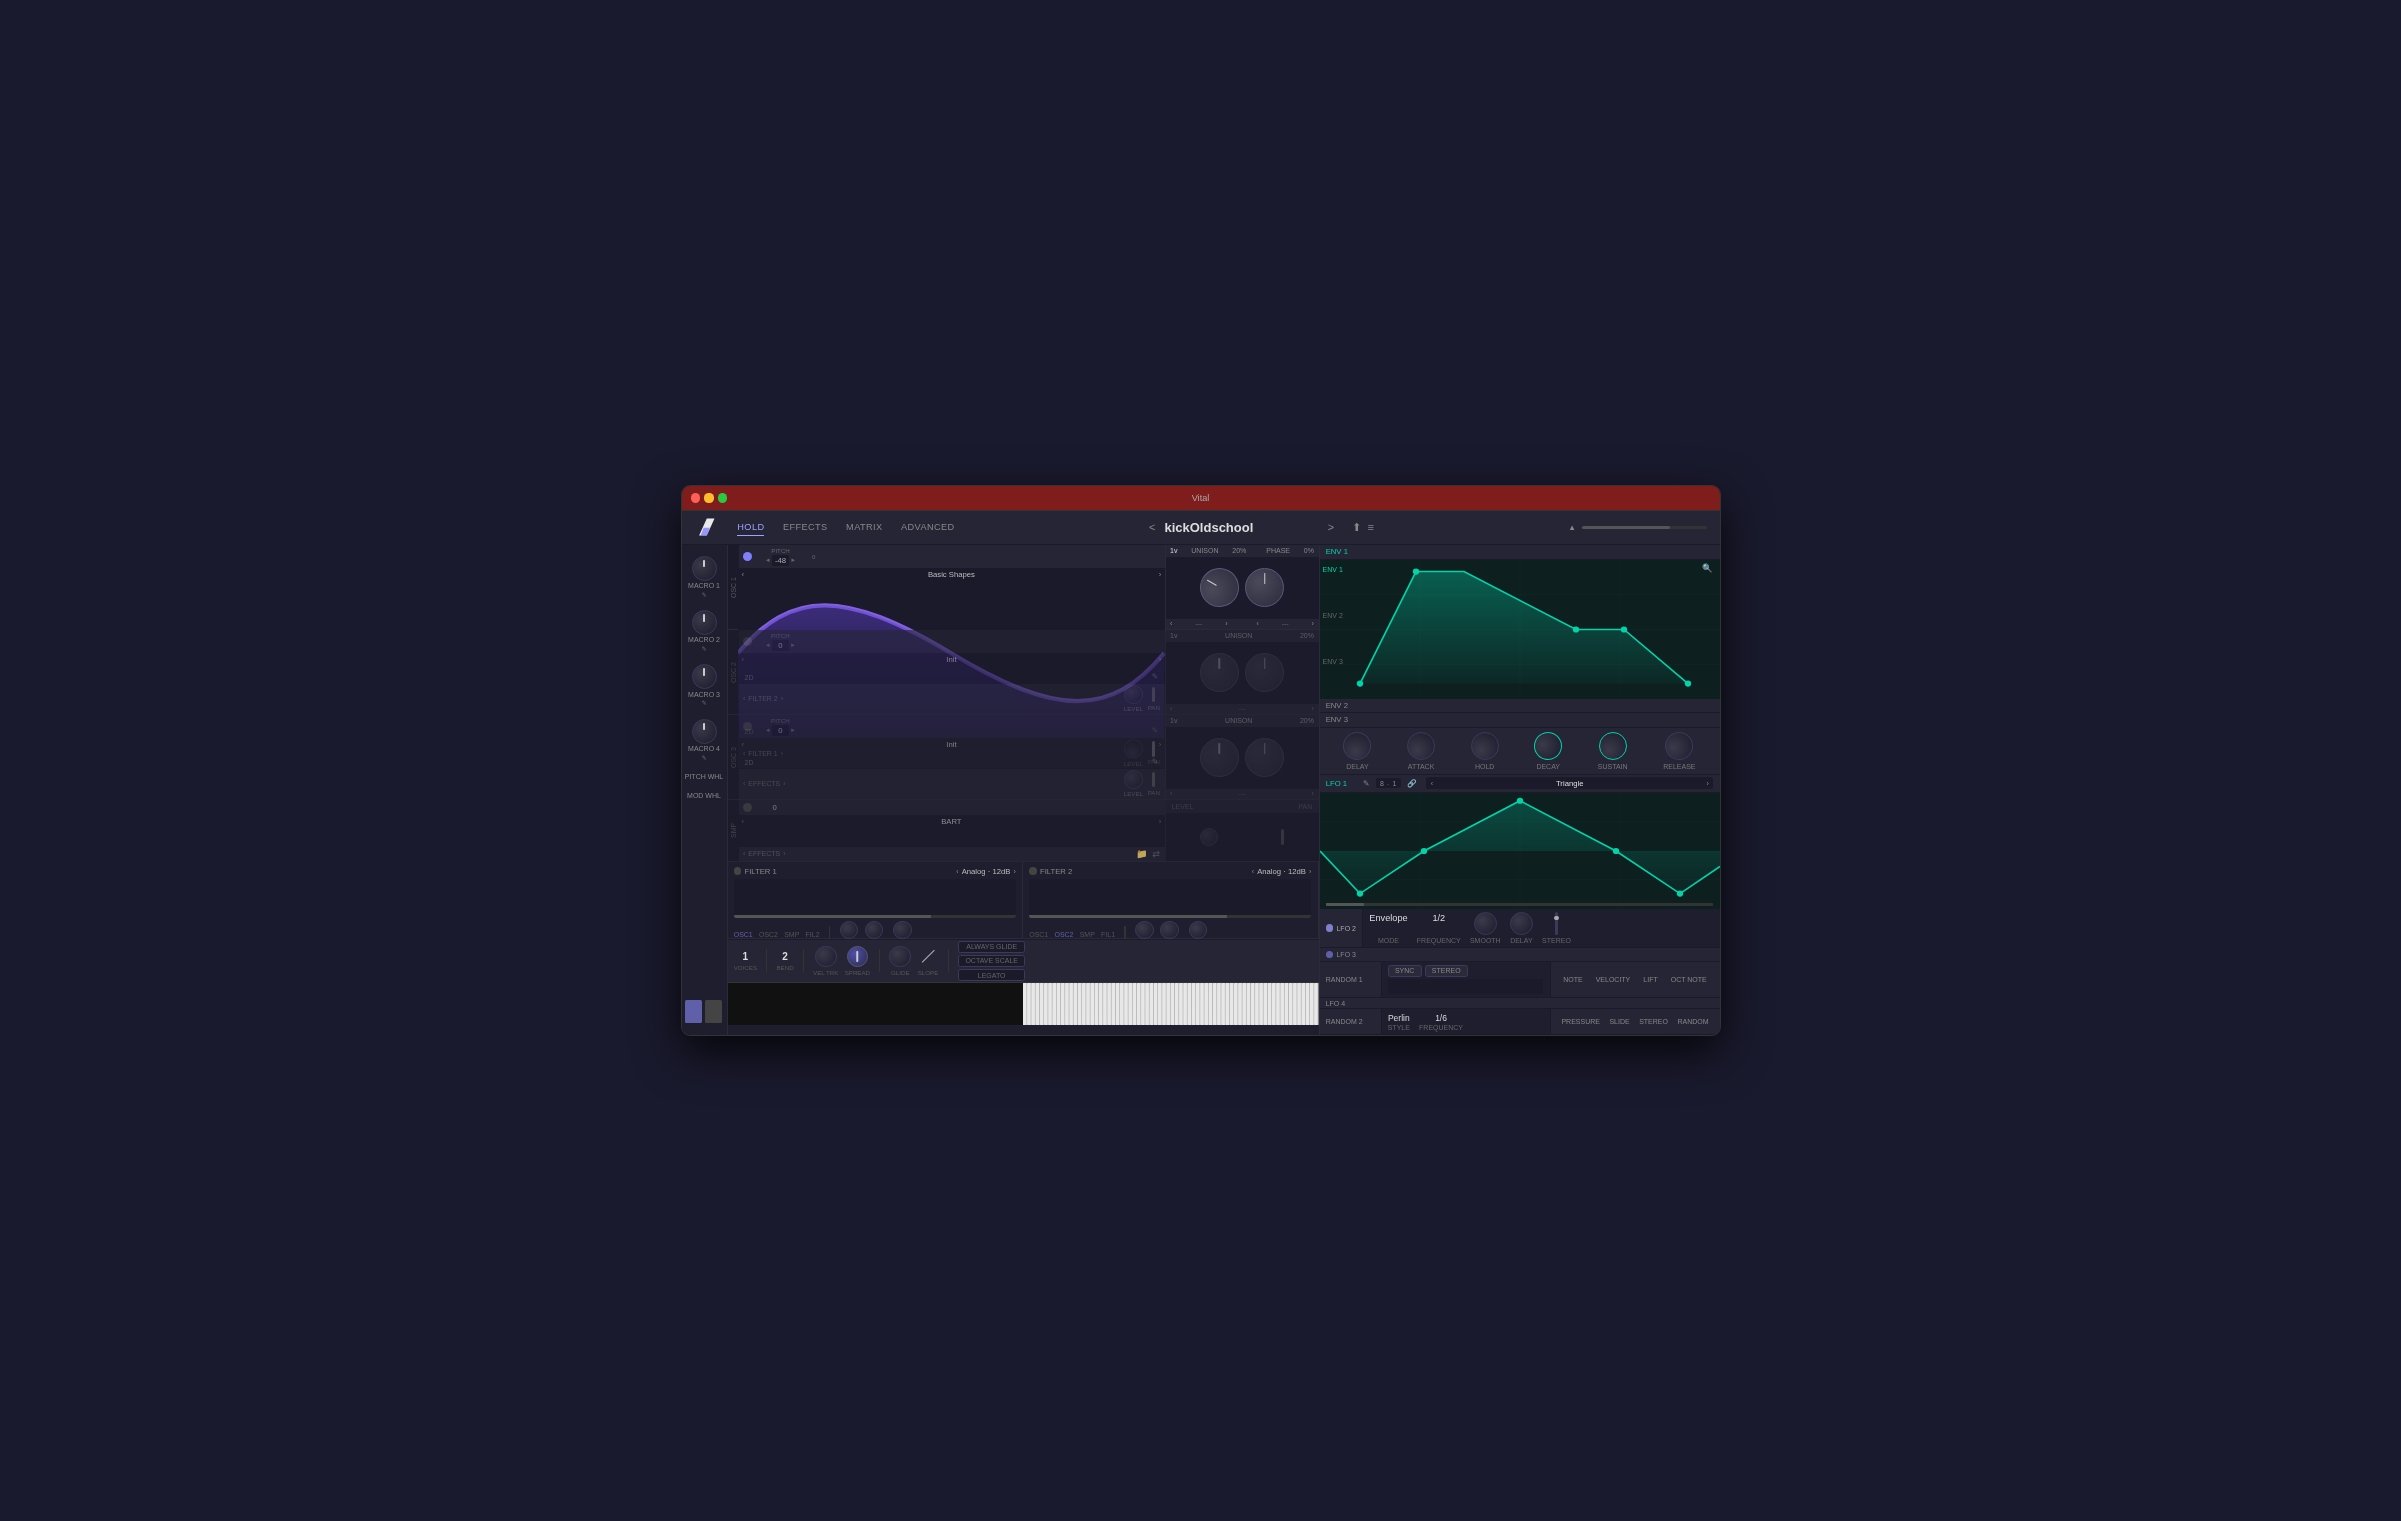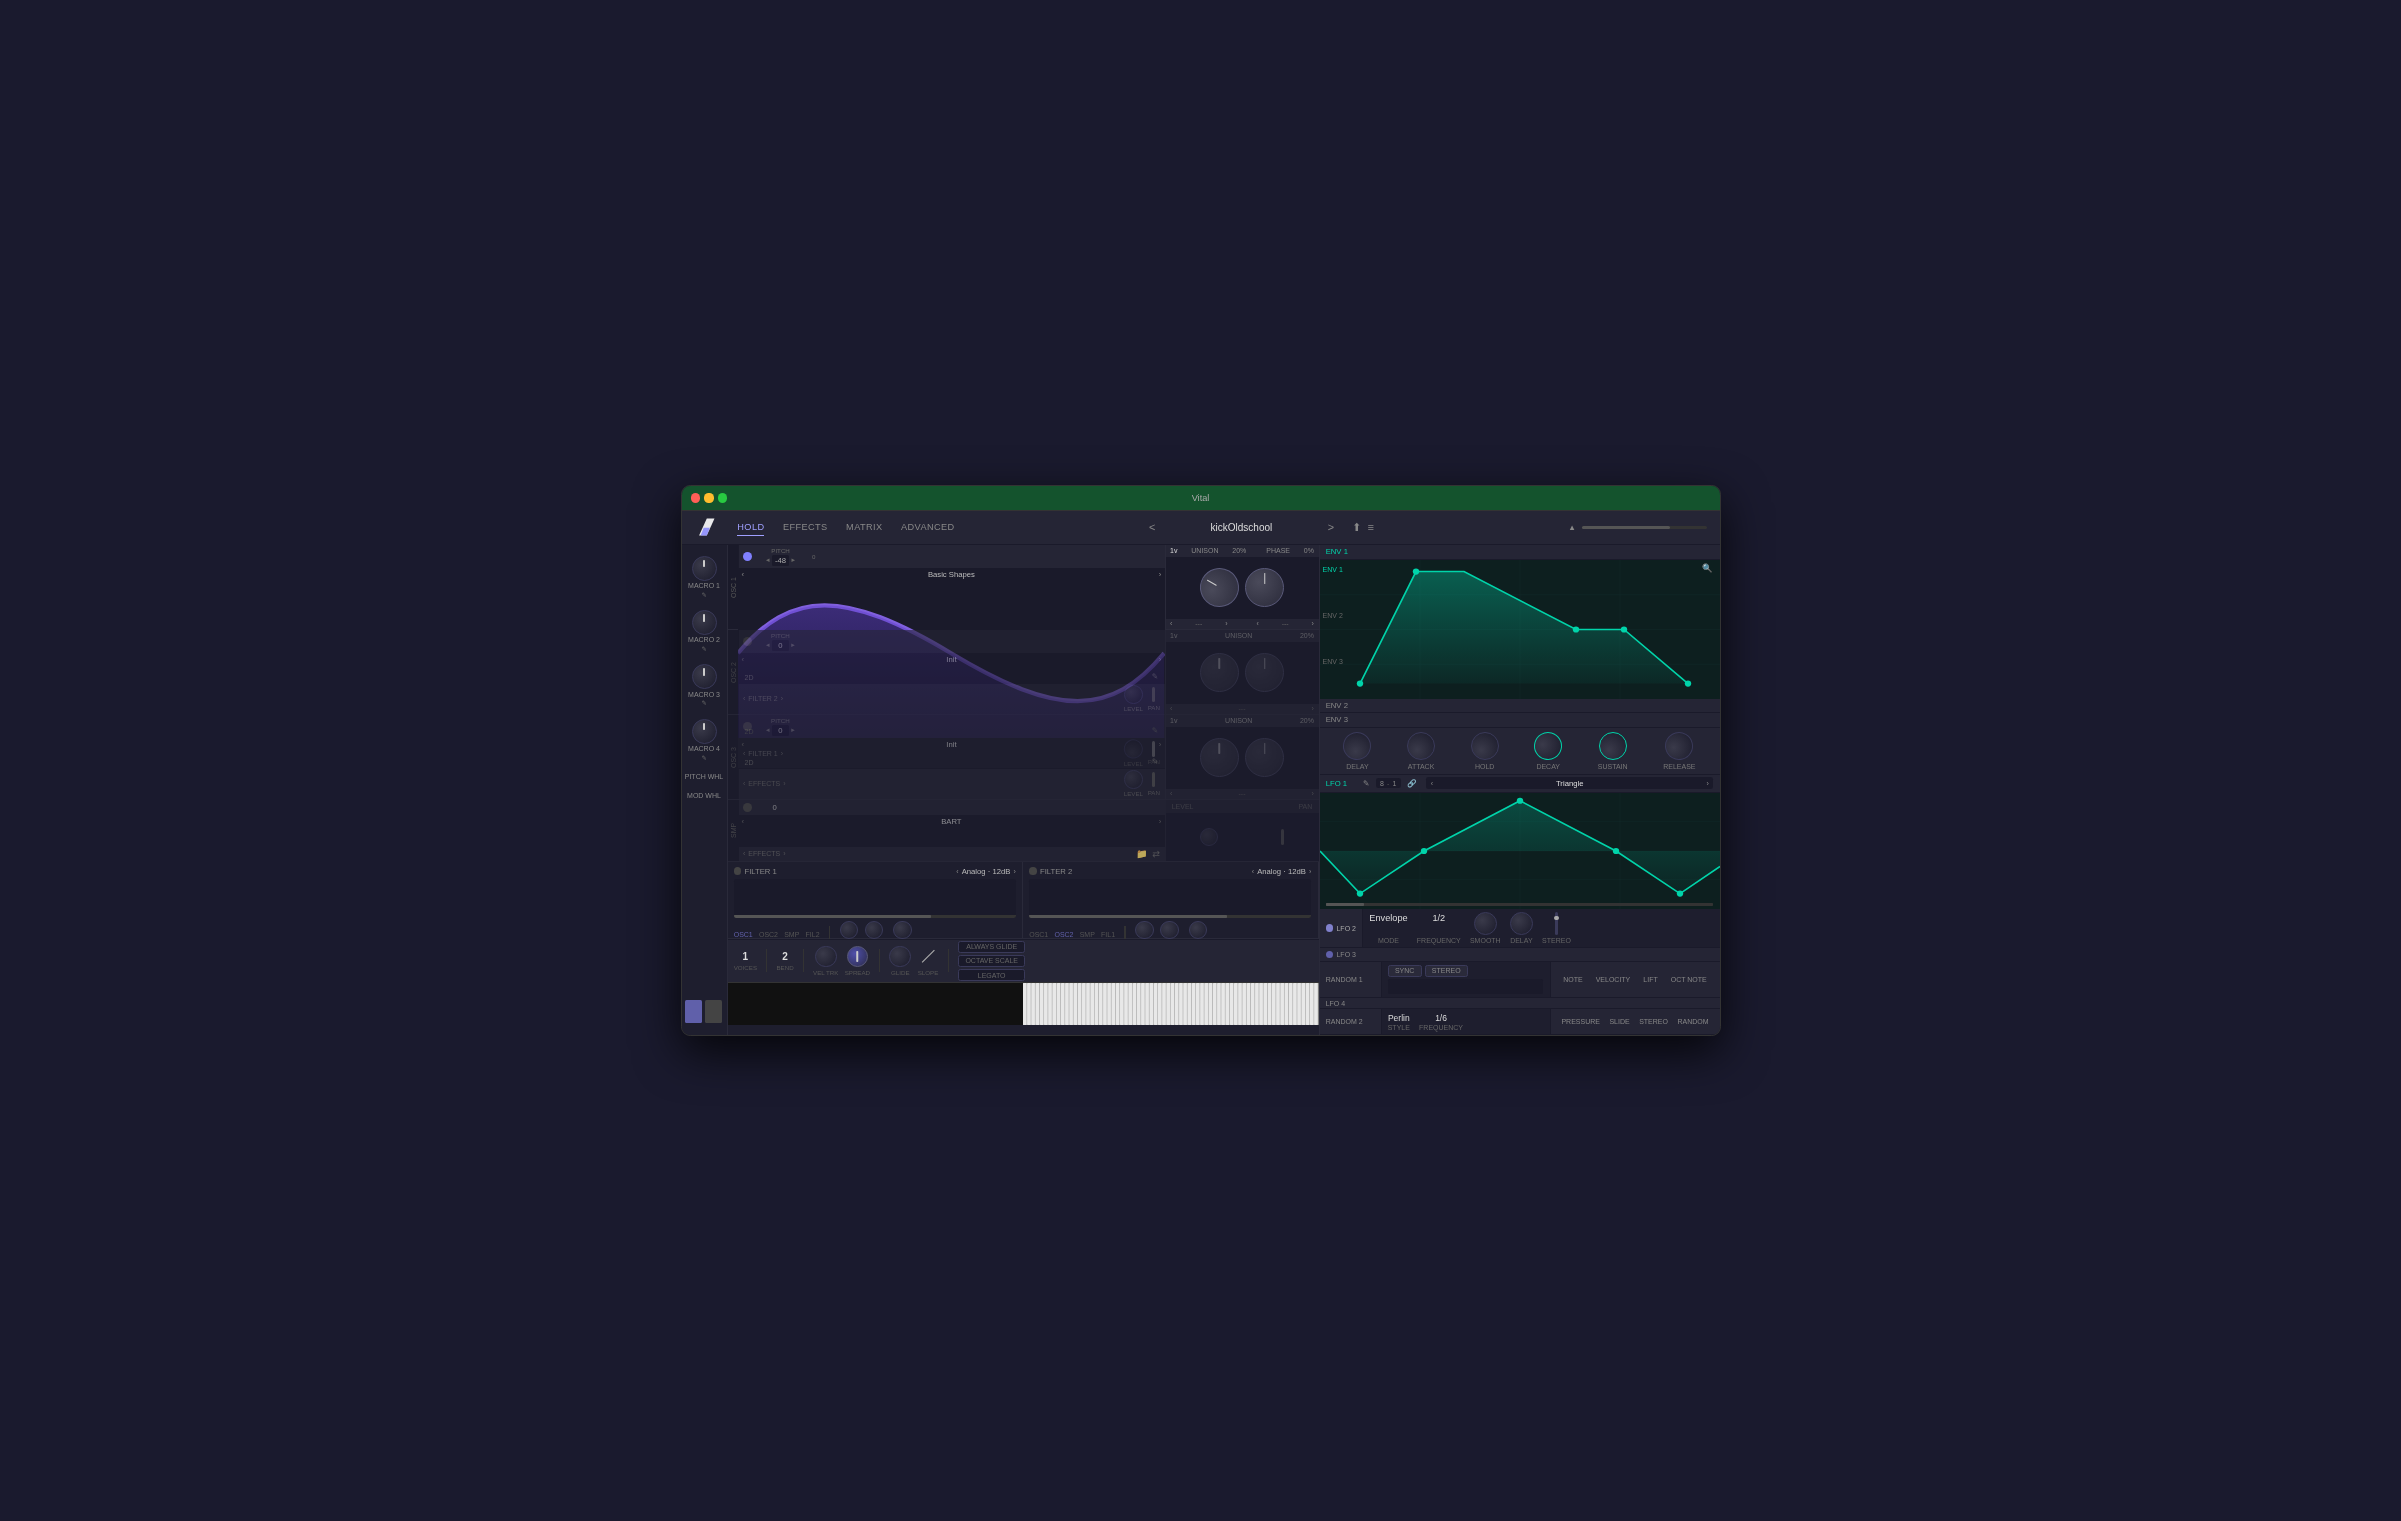--- a/index.html
+++ b/index.html
@@ -16,21 +16,21 @@
     .window {
       width: 1040px;
       background: #1e1e2e;
       border-radius: 9.2px;
       box-shadow: 0 15.4px 46px rgba(0,0,0,0.8);
       overflow: hidden;
       border: 0.8px solid #333;
     }
 
     .title-bar {
-      background: #14532d;
+      background: #7f1d1d;
       height: 25px;
       display: flex;
       align-items: center;
       padding: 0 9.2px;
       position: relative;
       border-bottom: 0.8px solid #333;
     }
 
     .traffic-lights {
       display: flex;
@@ -109,24 +109,23 @@
     }
 
     .preset-arrow {
       color: #888;
       cursor: pointer;
       font-size: 10.8px;
     }
 
     .preset-name {
       color: #ddd;
-      font-size: 10px;
-      font-weight: 400;
+      font-size: 13px;
+      font-weight: 700;
       min-width: 154px;
-      text-align: center;
     }
 
     .preset-icons {
       display: flex;
       gap: 6.2px;
       margin-left: 9.2px;
     }
 
     .preset-icon {
       color: #888;

